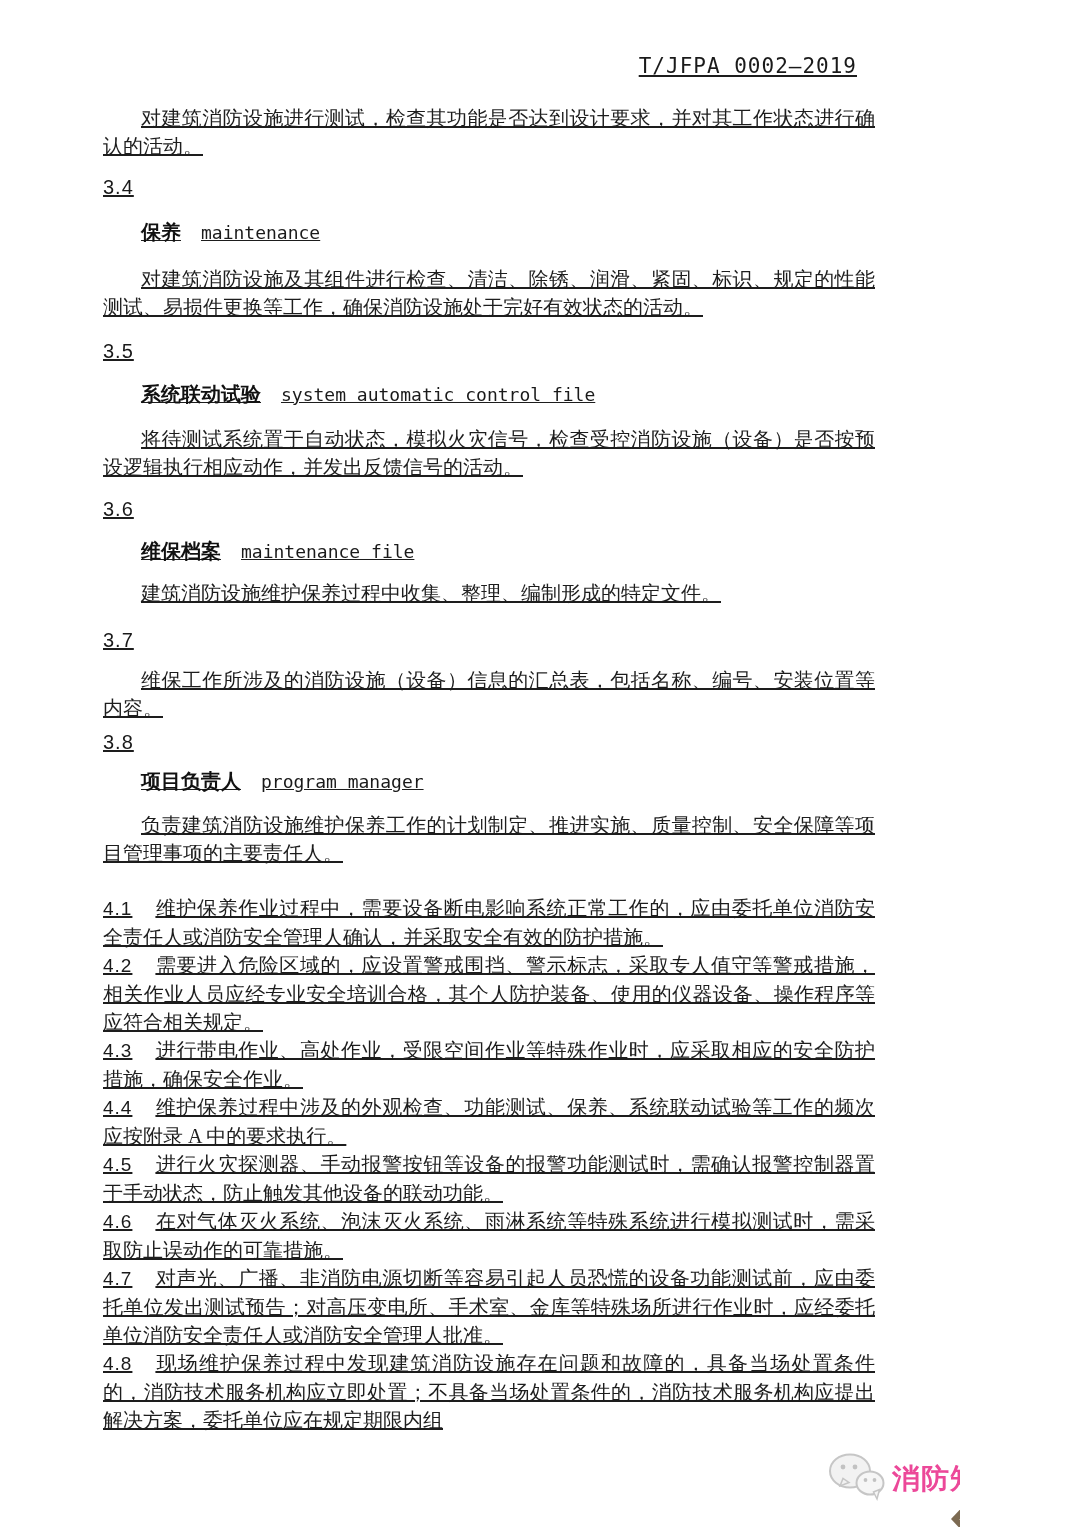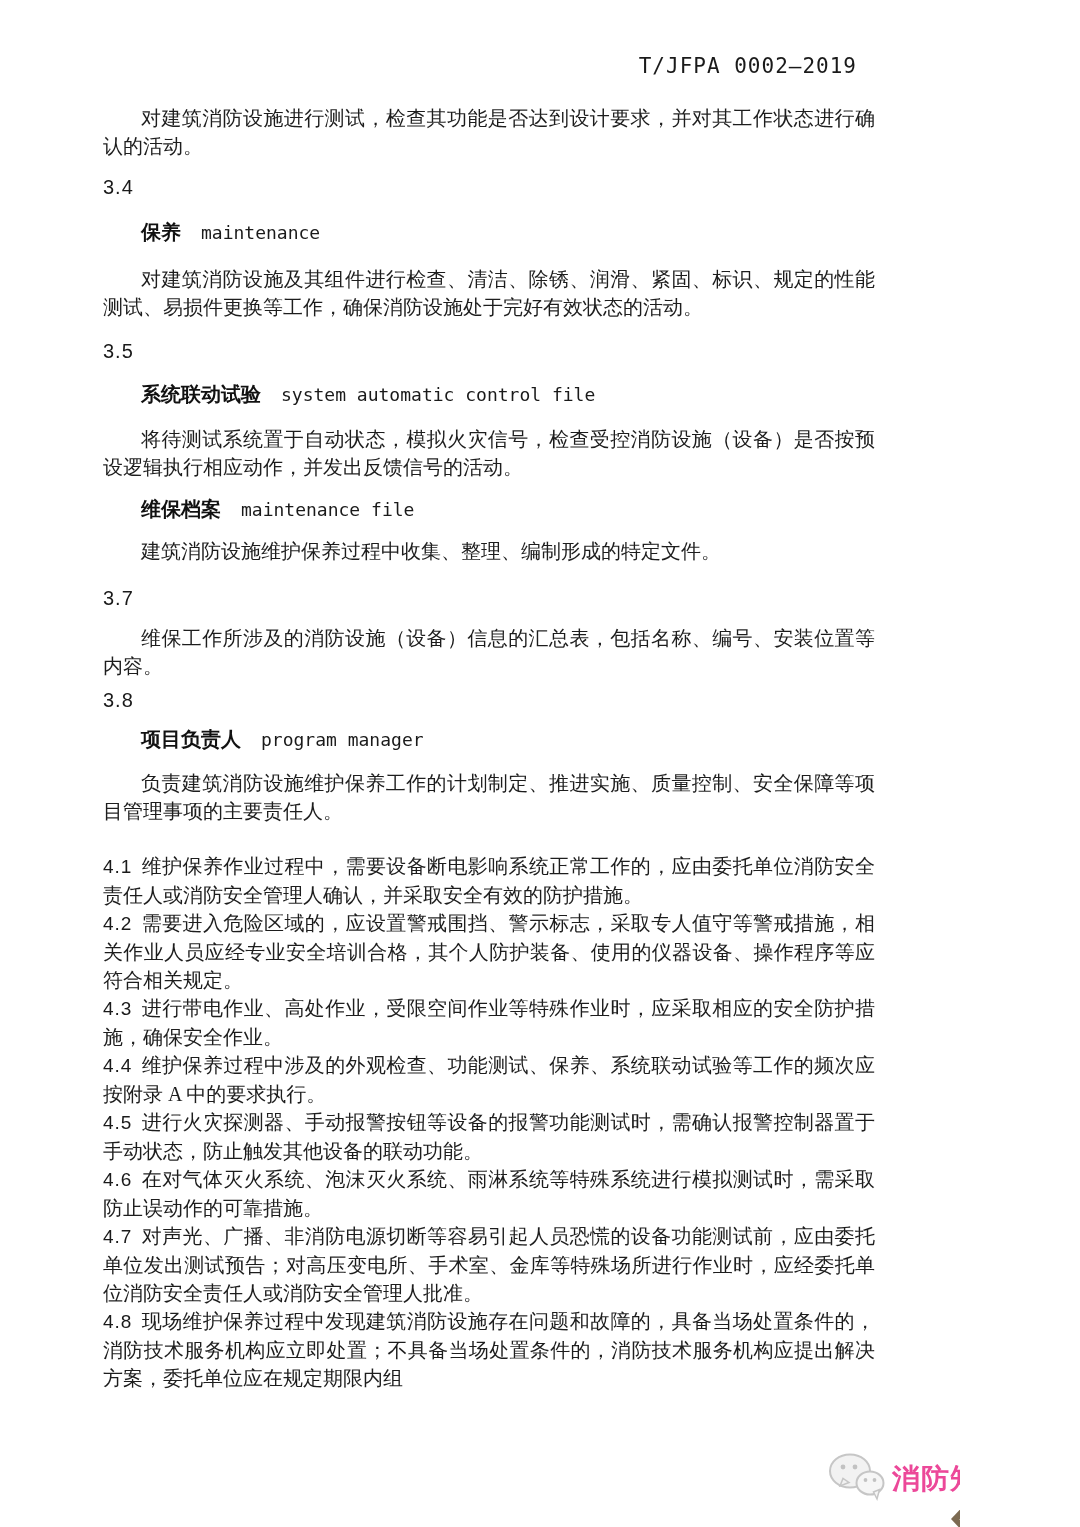--- a/index.html
+++ b/index.html
@@ -4,20 +4,21 @@
 <style>
   html, body { margin: 0; padding: 0; background: #ffffff; }
   .page {
     position: relative;
     width: 960px;
     height: 1527px;
     background: #ffffff;
     overflow: hidden;
     font-family: "Liberation Serif", "DejaVu Serif", serif;
     color: #1d1d1d;
+    text-decoration: underline;
   }
   .content {
     padding: 52px 85px 0 103px; 
   }
   .doc-header {
     font-family: "DejaVu Sans Mono", monospace;
     font-size: 21px;
     line-height: 28px;
     letter-spacing: 1px;
     text-align: right;
@@ -69,21 +70,21 @@
     margin: 0;
     font-size: 20px;
     line-height: 28px;
     text-align: justify;
     color: #1d1d1d;
   }
   .clause-num {
     font-family: "Liberation Sans", sans-serif;
     font-size: 19px;
     letter-spacing: 1px;
-    margin-right: 9px;
+    margin-right: 23px;
     color: #1a1a1a;
   }
   .page-num {
     position: absolute;
     top: 1434px;
     left: 956px;
     width: 32px;
     text-align: center;
     font-size: 21px;
     color: #1d1d1d;
@@ -146,20 +147,21 @@
       <span class="term-zh">保养</span><span class="term-en">maintenance</span>
     </div>
     <p class="body-para indent" style="margin-top:17px">对建筑消防设施及其组件进行检查、清洁、除锈、润滑、紧固、标识、规定的性能测试、易损件更换等工作，确保消防设施处于完好有效状态的活动。</p>
 
     <div class="sec-num" style="margin-top:16px">3.5</div>
     <div class="term-heading" style="margin-top:15px">
       <span class="term-zh">系统联动试验</span><span class="term-en">system automatic control file</span>
     </div>
     <p class="body-para indent" style="margin-top:15px">将待测试系统置于自动状态，模拟火灾信号，检查受控消防设施（设备）是否按预设逻辑执行相应动作，并发出反馈信号的活动。</p>
 
+    <div class="sec-num" style="margin-top:14px">3.6</div>
     <div class="term-heading" style="margin-top:14px">
       <span class="term-zh">维保档案</span><span class="term-en">maintenance file</span>
     </div>
     <p class="body-para indent" style="margin-top:12px">建筑消防设施维护保养过程中收集、整理、编制形成的特定文件。</p>
 
     <div class="sec-num" style="margin-top:19px">3.7</div>
     <p class="body-para indent" style="margin-top:12px">维保工作所涉及的消防设施（设备）信息的汇总表，包括名称、编号、安装位置等内容。</p>
 
     <div class="sec-num" style="margin-top:6px">3.8</div>
     <div class="term-heading" style="margin-top:11px">

